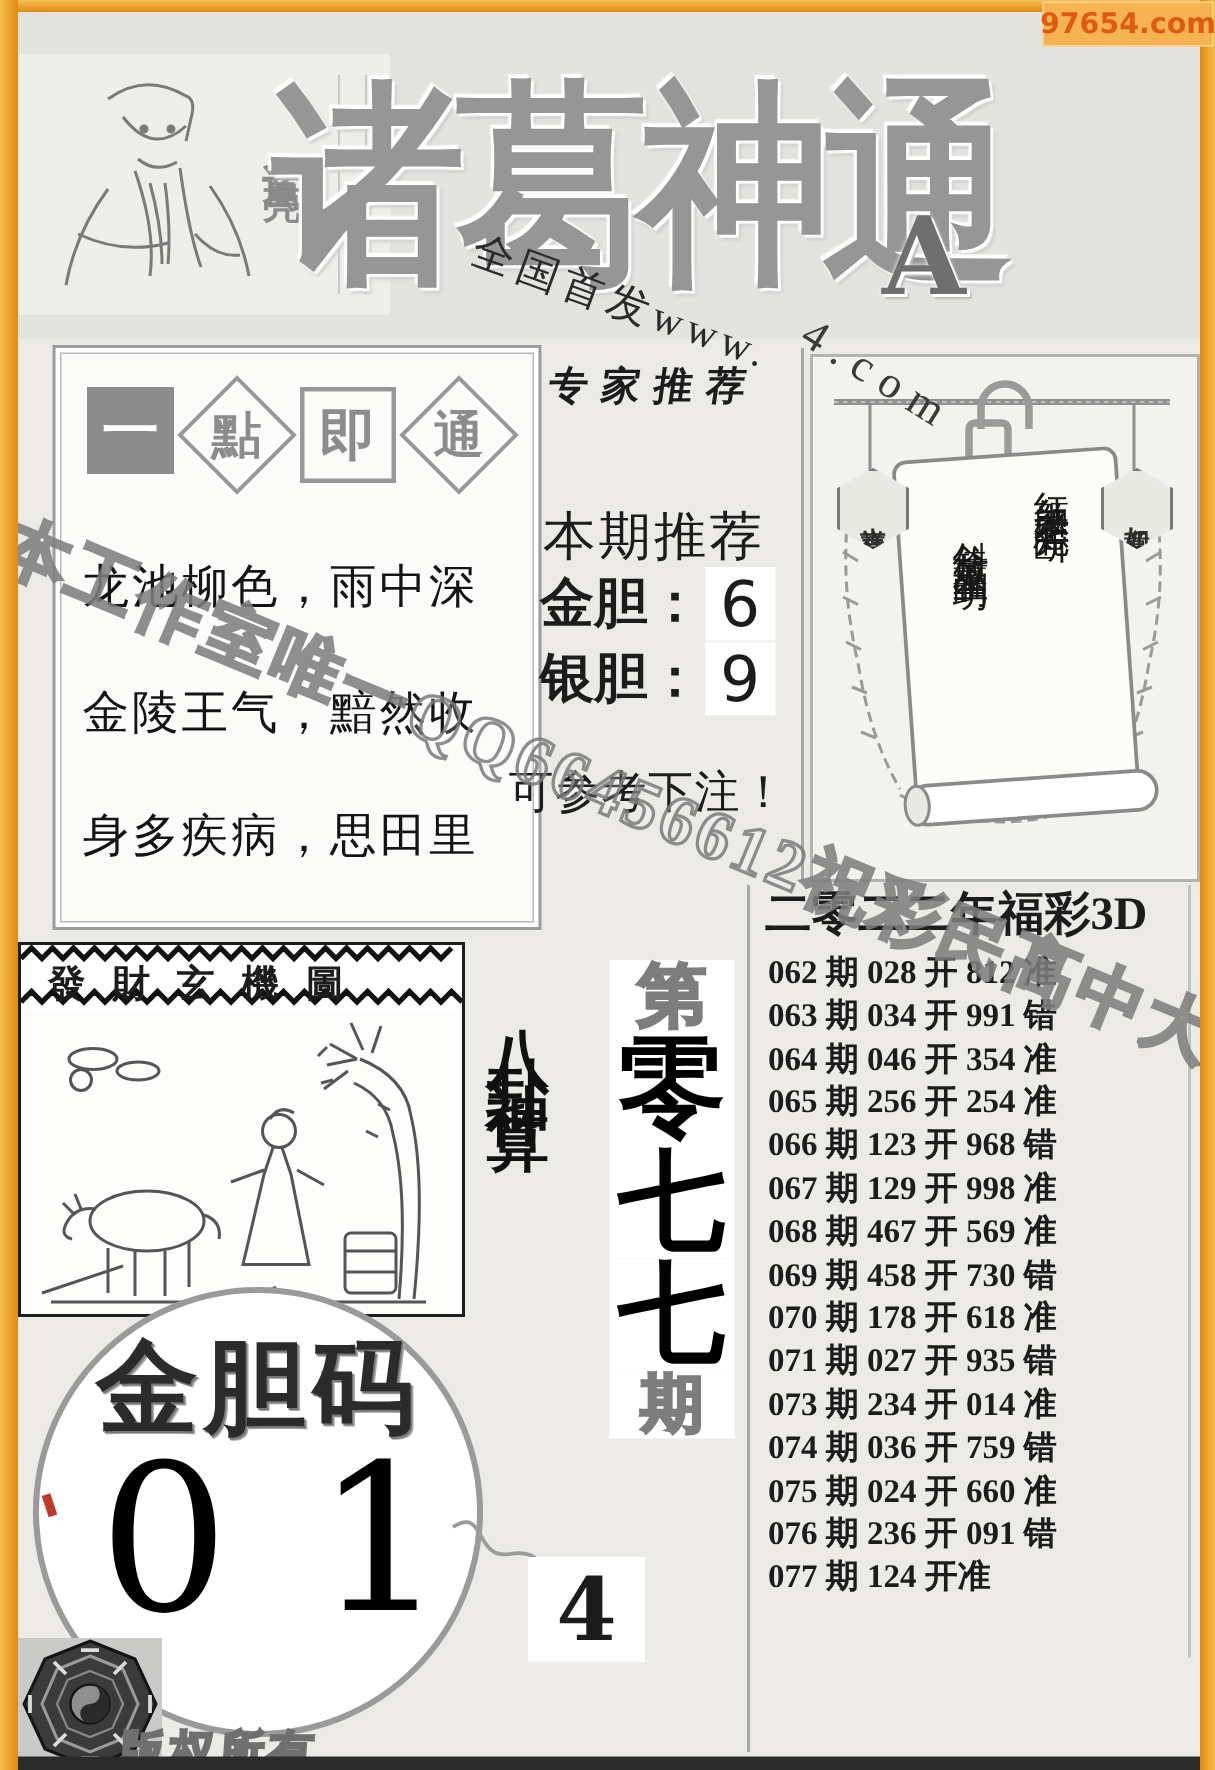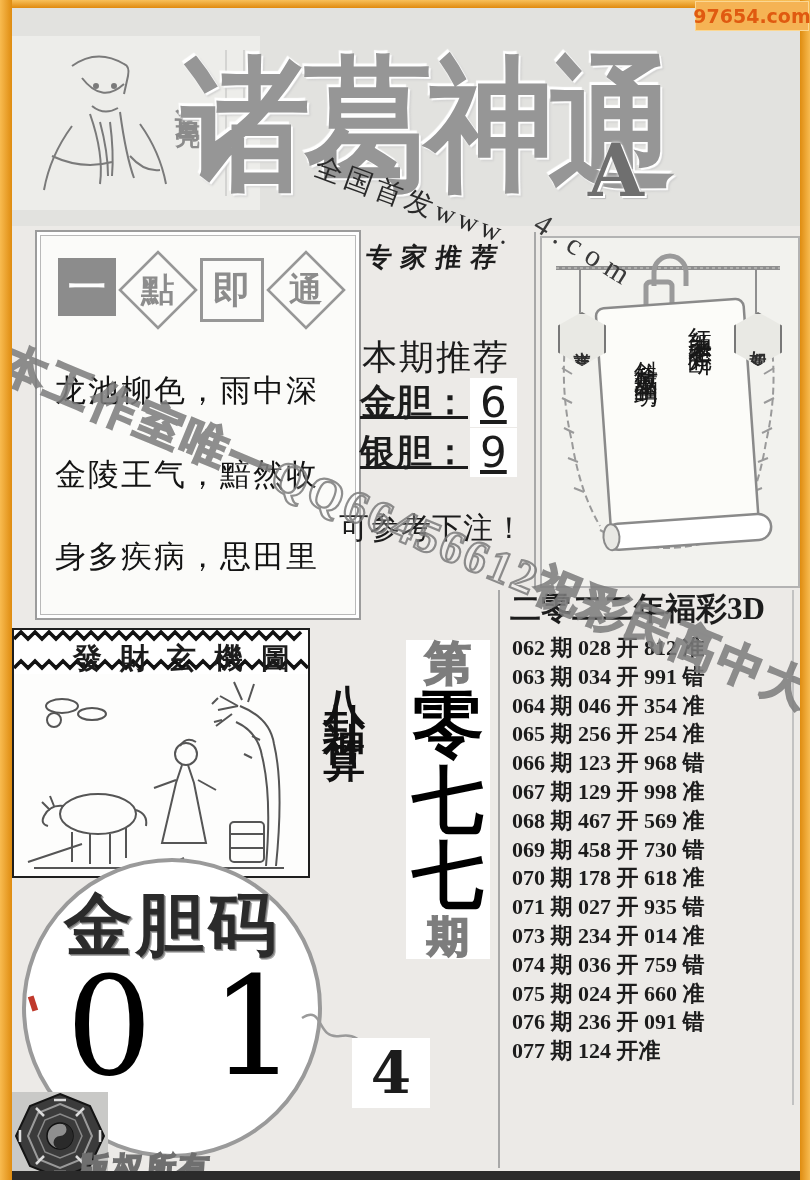--- a/index.html
+++ b/index.html
@@ -44,21 +44,21 @@
   .tile.square-solid{background:#8c8c8c;color:#fdfdfd;}
   .tile.square-line{border:3px solid #979797;}
   .tile.diamond{border:3px solid #979797;transform:rotate(45deg) scale(.88);}
   .tile.diamond span{transform:rotate(-45deg);}
   .poem-line{position:absolute;left:18px;width:290px;font-size:31px;letter-spacing:2px;color:#141414;white-space:nowrap;}
   
   .vrule{position:absolute;width:2px;background:#a8a8a8;z-index:9;}
   .expert-title{position:absolute;left:366px;top:240px;z-index:11;font-weight:900;font-size:26px;
       letter-spacing:9px;transform:skewX(-8deg);white-space:nowrap;}
   .recommend-subtitle{position:absolute;left:362px;top:292px;z-index:11;font-size:35px;letter-spacing:2px;white-space:nowrap;margin-top:42px;}
-  .dan-row{position:absolute;left:360px;z-index:11;display:flex;align-items:flex-end;white-space:nowrap;text-decoration:underline;}
+  .dan-row{position:absolute;left:360px;z-index:11;display:flex;align-items:flex-end;white-space:nowrap;}
   .dan-label{font-size:36px;font-weight:bold;}
   .dan-value{font-family:"DejaVu Sans","Liberation Sans",sans-serif;font-size:42px;background:#fff;
       padding:0 10px;margin-left:2px;}
   .recommend-note{position:absolute;left:339px;top:508px;z-index:11;font-size:30px;letter-spacing:1px;white-space:nowrap;}
   
   .scroll-box{position:absolute;left:540px;top:236px;width:256px;height:348px;background:#f2f2ee;
       border:2px solid #b3b3b3;z-index:8;}
   .hex-tag{position:absolute;width:44px;height:50px;display:flex;align-items:center;justify-content:center;
       background:#e9e9e4;border:2px solid #787878;z-index:3;
       clip-path:polygon(50% 0,100% 25%,100% 75%,50% 100%,0 75%,0 25%);
@@ -66,21 +66,21 @@
   .scroll-verse{position:absolute;writing-mode:vertical-rl;text-orientation:upright;
       font-size:24px;letter-spacing:4px;color:#181818;z-index:4;}
   
   .results-panel{position:absolute;left:500px;top:588px;width:296px;height:584px;z-index:12;}
   .results-title{font-size:31px;font-weight:bold;letter-spacing:0;margin:0 0 4px 10px;white-space:nowrap;}
   .result-row{font-size:22px;font-weight:bold;height:28.8px;line-height:28.8px;margin-left:12px;white-space:nowrap;}
   
   .fortune-box{position:absolute;left:12px;top:628px;width:294px;height:246px;background:#fdfdfc;
       border:2px solid #1e1e1e;z-index:10;}
   .fortune-header{position:absolute;left:0;top:0;width:100%;height:44px;}
-  .fortune-title{position:absolute;left:0;top:9px;width:100%;text-align:right;font-size:29px;font-weight:bold;
+  .fortune-title{position:absolute;left:0;top:9px;width:100%;text-align:left;font-size:25px;font-weight:bold;
       letter-spacing:18px;text-indent:18px;color:#1c1c1c;z-index:2;}
   
   .bagua-calc{position:absolute;left:316px;top:652px;writing-mode:vertical-rl;text-orientation:upright;
       font-size:42px;font-weight:bold;letter-spacing:18px;color:#111;z-index:11;}
   .issue-vertical{position:absolute;left:406px;top:640px;width:84px;text-align:center;z-index:11;}
   .issue-char{display:block;line-height:1.05;background:#fff;}
   .issue-char.outline{font-size:46px;font-weight:bold;color:rgba(255,255,255,.1);
       -webkit-text-stroke:2px #7d7d7d;}
   .issue-char.solid{font-size:72px;font-weight:900;color:#000;}
   .issue-char.small{font-size:42px;}

